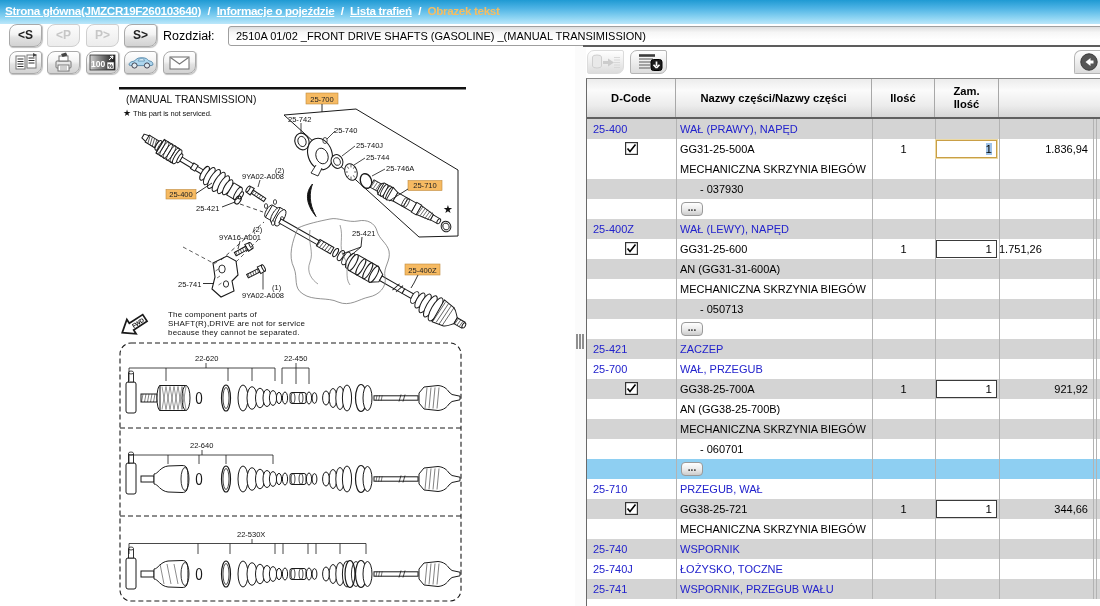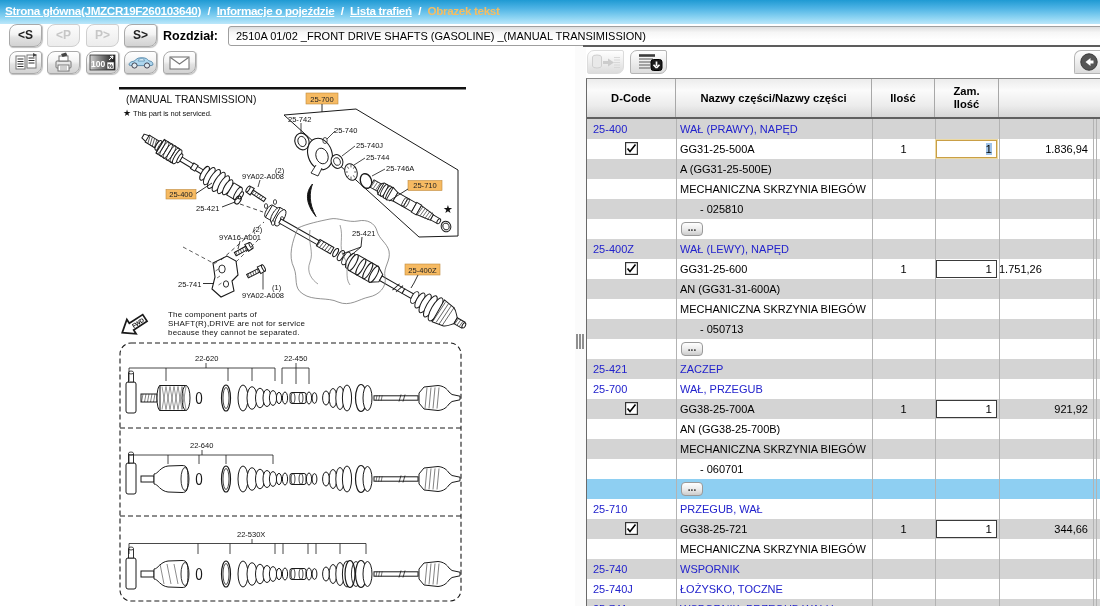--- a/index.html
+++ b/index.html
@@ -17,21 +17,21 @@
 #topbar .cur { color:#f5bd62; }
 
 
 .tbtn { position:absolute; width:33px; height:23px;
   border:1px solid #a9a9a9; border-radius:8px 3px 8px 3px;
   background:linear-gradient(180deg,#ffffff 0%,#f3f3f3 45%,#e2e2e2 60%,#d2d2d2 100%);
   box-shadow:1px 1px 1px rgba(0,0,0,0.25);
   font-size:12px; font-weight:bold; color:#222; text-align:center; line-height:21px; }
 .tbtn.dis { color:#c6c6c6; border-color:#cfcfcf; box-shadow:none;
   background:linear-gradient(180deg,#fcfcfc,#ececec); }
-#rozlbl { position:absolute; left:163px; top:29px; font-size:12.5px; font-weight:bold; color:#000; }
+#rozlbl { position:absolute; left:163px; top:29px; font-size:12.5px; font-weight:normal; color:#000; }
 #rozbox { position:absolute; left:228px; top:26px; width:878px; height:20px;
   border:1px solid #9f9f9f; border-radius:3px;
   background:linear-gradient(180deg,#dedede 0%,#f6f6f6 30%,#ffffff 70%);
   font-size:11px; color:#000; line-height:19px; padding-left:7px; white-space:nowrap; overflow:hidden;}
 
 
 #rtopline { position:absolute; left:583px; top:45px; width:517px; height:2px; background:#5d5d5d; }
 .rbtn { position:absolute; top:50px; width:37px; height:24px;
   border:1px solid #b5b5b5; border-radius:7px 2px 7px 2px;
   background:linear-gradient(180deg,#fff,#eee 50%,#dcdcdc); }
@@ -576,46 +576,37 @@
           <div class="vline" style="left:509px;"></div>
           <span class="cb" style="top:3px;"><svg width="13" height="13" viewBox="0 0 13 13">
               <rect x="0.5" y="0.5" width="12" height="12" fill="#fff" stroke="#333" stroke-width="1.4"></rect>
               <path d="M2.5 6.5 L5 9.5 L10.5 2.5" fill="none" stroke="#000" stroke-width="1.6"></path>
             </svg></span>
           <span class="cell" style="left:93px;">GG31-25-500A</span>
           <span class="cell" style="left:285px; width:63px; text-align:center;">1</span>
           <span class="qinput foc" style="left:349px; top:1px;"><span class="selhl">1</span></span>
           <span class="cell" style="left:412px; width:89px; text-align:right;">1.836,94</span>
         </div>
-      <div class="grow g0">
-          <div class="vline" style="left:89px;"></div>
-          <div class="vline" style="left:285px;"></div>
-          <div class="vline" style="left:348px;"></div>
-          <div class="vline" style="left:412px;"></div>
-          <div class="vline" style="left:506px;"></div>
-          <div class="vline" style="left:509px;"></div>
-          <span class="cell" style="left:93px;">A (GG31-25-500E)</span>
-        </div>
       <div class="grow g1">
           <div class="vline" style="left:89px;"></div>
           <div class="vline" style="left:285px;"></div>
           <div class="vline" style="left:348px;"></div>
           <div class="vline" style="left:412px;"></div>
           <div class="vline" style="left:506px;"></div>
           <div class="vline" style="left:509px;"></div>
           <span class="cell" style="left:93px;">MECHANICZNA SKRZYNIA BIEGÓW</span>
         </div>
       <div class="grow g0">
           <div class="vline" style="left:89px;"></div>
           <div class="vline" style="left:285px;"></div>
           <div class="vline" style="left:348px;"></div>
           <div class="vline" style="left:412px;"></div>
           <div class="vline" style="left:506px;"></div>
           <div class="vline" style="left:509px;"></div>
-          <span class="cell" style="left:113px;">- 025810</span>
+          <span class="cell" style="left:113px;">- 037930</span>
         </div>
       <div class="grow g1">
           <div class="vline" style="left:89px;"></div>
           <div class="vline" style="left:285px;"></div>
           <div class="vline" style="left:348px;"></div>
           <div class="vline" style="left:412px;"></div>
           <div class="vline" style="left:506px;"></div>
           <div class="vline" style="left:509px;"></div>
           <span class="dots" style="left:94px; top:3px;">...</span>
         </div>

